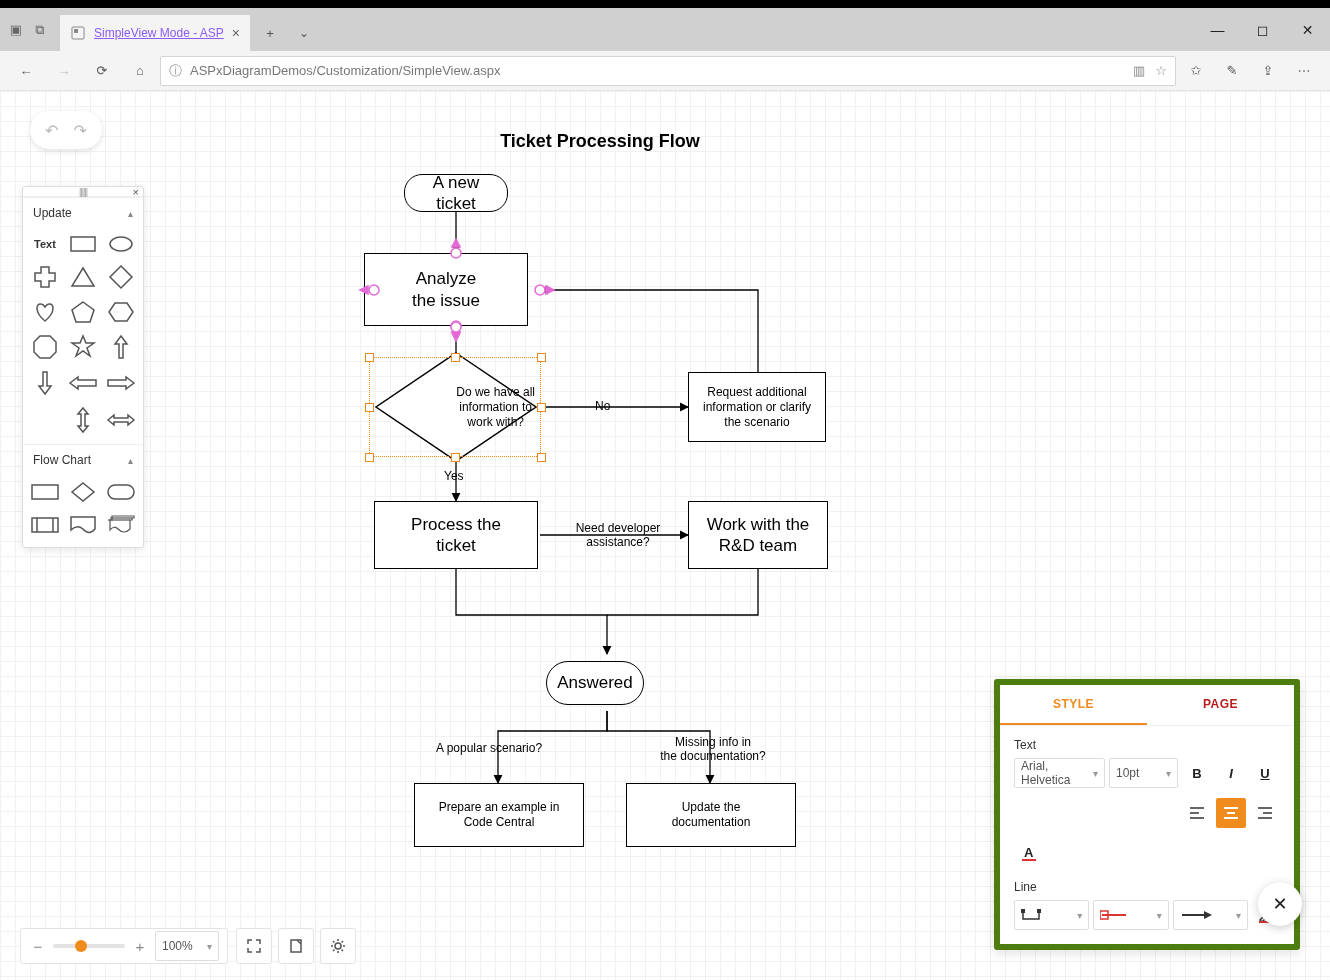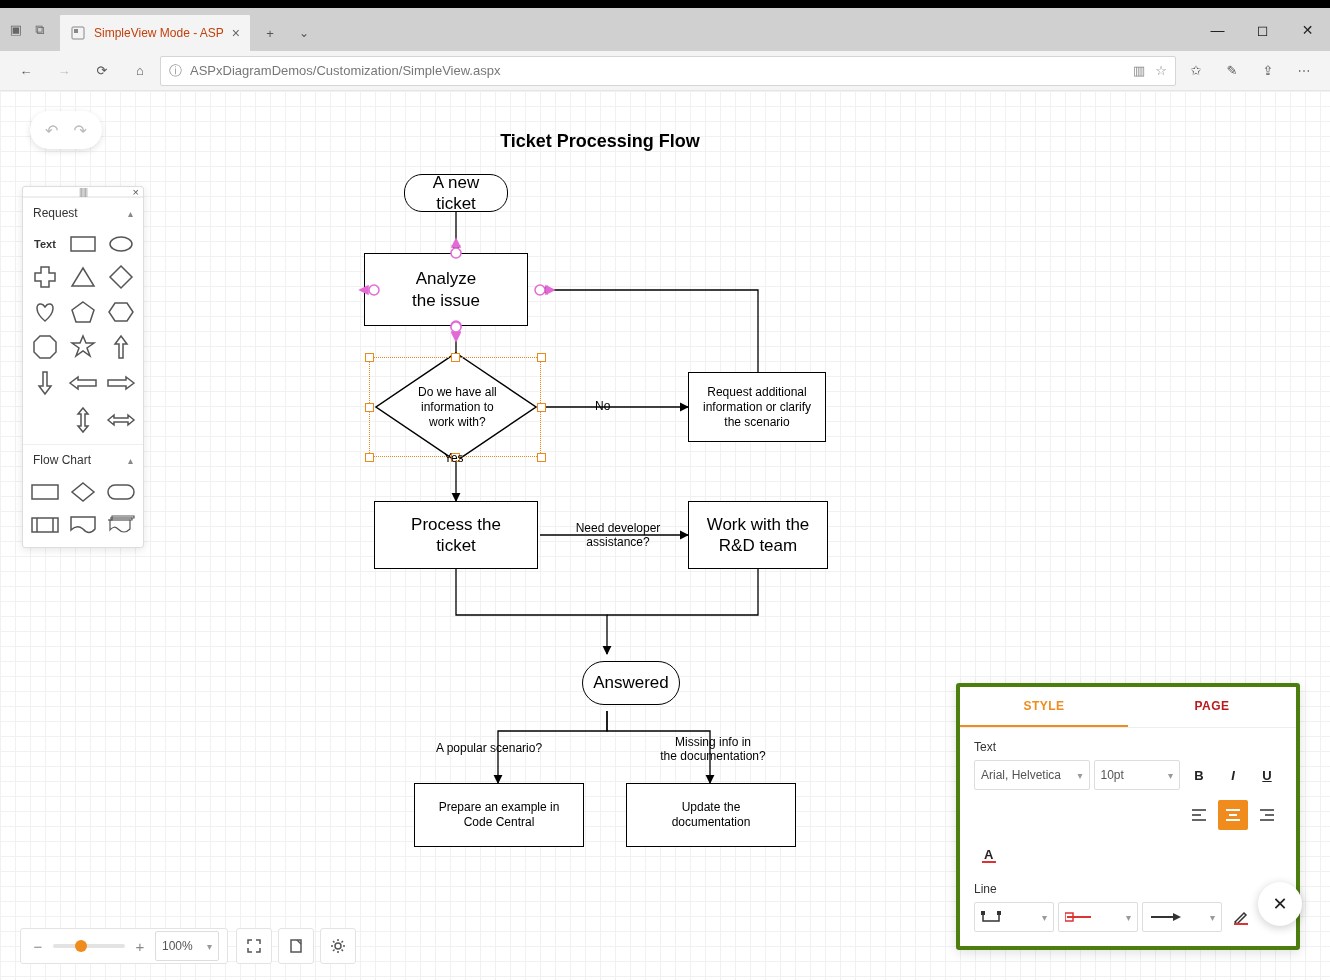--- a/index.html
+++ b/index.html
@@ -5,21 +5,21 @@
 * { box-sizing: border-box; margin: 0; padding: 0; }
 body { font-family: "Segoe UI", Arial, sans-serif; font-size: 13px; background: #fff; overflow: hidden; width: 1330px; height: 980px; position: relative; }
 
 
 .titlebar { height: 8px; background: #000; }
 .tabstrip { height: 43px; background: #d0d0d0; display: flex; align-items: flex-end; position: relative; }
 .tabstrip .syswin { display: flex; gap: 8px; padding: 0 8px; height: 100%; align-items: center; }
 .tabstrip .syswin span { width: 16px; height: 16px; color: #666; display: inline-flex; align-items: center; justify-content: center; }
 .tab { background: #f4f4f4; height: 36px; padding: 0 10px; display: flex; align-items: center; gap: 8px; border-radius: 1px 1px 0 0; min-width: 180px; margin-left: 4px; }
 .tab .favicon { width: 16px; height: 16px; display: inline-flex; }
-.tab-title { font-size: 12px; color: #c2410c; flex: 1; white-space: nowrap; overflow: hidden; }
+.tab-title { font-size: 12px; color: #8b5cf6; flex: 1; white-space: nowrap; overflow: hidden; text-decoration: underline; }
 .tab-close { font-size: 14px; color: #666; }
 .tabstrip .plus { width: 28px; height: 28px; display: flex; align-items: center; justify-content: center; color: #555; margin-left: 6px; margin-bottom: 4px; }
 .wincontrols { position: absolute; right: 0; top: 0; display: flex; height: 100%; }
 .wincontrols span { width: 45px; display: flex; align-items: center; justify-content: center; color: #222; font-size: 14px; }
 
 .addr { height: 40px; background: #f4f4f4; display: flex; align-items: center; padding: 0 8px; gap: 2px; border-bottom: 1px solid #e5e5e5; }
 .addr .ic { width: 36px; height: 32px; display: flex; align-items: center; justify-content: center; color: #555; }
 .addr .urlbox { flex: 1; height: 30px; border: 1px solid #d5d5d5; border-radius: 2px; background: #fff; display: flex; align-items: center; padding: 0 8px; gap: 8px; color: #777; font-size: 13px; }
 .addr .urlbox .info { color: #999; }
 .addr .rig { display: flex; }
@@ -58,21 +58,21 @@
 .node { position: absolute; background: #fff; border: 1.5px solid #000; display: flex; align-items: center; justify-content: center; text-align: center; font-size: 17px; line-height: 1.25; padding: 6px; }
 .node.term { border-radius: 18px; }
 .node.term2 { border-radius: 22px; }
 .edgelabel { position: absolute; font-size: 12px; background: transparent; color: #000; text-align: center; }
 
 
 .sel-handle { width: 9px; height: 9px; border: 1px solid #e98a1f; background: #fff; position: absolute; }
 .sel-dotted { position: absolute; border: 1px dotted #e98a1f; }
 
 
-.props { position: absolute; right: 30px; bottom: 30px; width: 344px; background: #fff; border: 4px solid #4d7c0f; border-radius: 3px; box-shadow: 0 3px 12px rgba(0,0,0,.12); padding-bottom: 14px; }
+.props { position: absolute; right: 30px; bottom: 30px; width: 306px; background: #fff; border: 6px solid #4d7c0f; border-radius: 3px; box-shadow: 0 3px 12px rgba(0,0,0,.12); padding-bottom: 14px; }
 .props-tabs { display: flex; border-bottom: 1px solid #eee; }
 .props-tabs div { flex: 1; text-align: center; padding: 12px 0; font-size: 12px; font-weight: 600; color: #b91c1c; letter-spacing: .5px; }
 .props-tabs div.active { color: #f08b1d; border-bottom: 2px solid #f08b1d; }
 .sect-label { font-size: 12px; color: #333; padding: 12px 14px 6px; }
 .row { display: flex; gap: 4px; padding: 0 14px; align-items: flex-start; }
 .dd { height: 30px; border: 1px solid #ddd; border-radius: 2px; background: #fff; display: flex; align-items: center; padding: 0 6px; font-size: 12px; color: #555; position: relative; overflow: hidden; }
 .dd .ar { margin-left: auto; color: #999; font-size: 10px; }
 .iconbtn { width: 30px; height: 30px; display: flex; align-items: center; justify-content: center; font-weight: 700; color: #222; border-radius: 2px; }
 .iconbtn.on { background: #f08b1d; color: #fff; }
 .align-row { display: flex; gap: 4px; padding: 10px 14px 4px; justify-content: flex-end; }
@@ -173,21 +173,21 @@
         <path d="M 758 478 L 758 524 L 607 524" fill="none" stroke="#000" stroke-width="1.3"></path>
 
         <path d="M 607 620 L 607 640 L 498 640 L 498 692" fill="none" stroke="#000" stroke-width="1.3" marker-end="url(#ah)"></path>
         <path d="M 607 620 L 607 640 L 710 640 L 710 692" fill="none" stroke="#000" stroke-width="1.3" marker-end="url(#ah)"></path>
       </svg>
 
       <div class="node term" style="left:404px;top:83px;width:104px;height:38px;">A new ticket</div>
       <div class="node" style="left:364px;top:162px;width:164px;height:73px;white-space:pre-line">Analyze
 the issue</div>
 
-      <div style="position:absolute;left:377px;top:258px;width:158px;height:116px;display:flex;align-items:center;justify-content:flex-start;padding-left:41px;">
+      <div style="position:absolute;left:377px;top:258px;width:158px;height:116px;display:flex;align-items:center;justify-content:flex-end;padding-left:41px;">
         <svg width="168" height="116" style="position:absolute;left:-5px;top:0">
             <polygon points="84,4 164,58 84,112 4,58" fill="#fff" stroke="#000" stroke-width="1.5"></polygon>
           </svg>
         <div style="position:relative;font-size:12px;text-align:center;line-height:1.25;white-space:pre-line">Do we have all
 information to
 work with?</div>
       </div>
 
       <div class="sel-dotted" style="left:369px;top:266px;width:172px;height:100px"></div>
       <div class="sel-handle" style="left:365px;top:262px"></div>
@@ -218,46 +218,46 @@
           </g>
       </svg>
 
       <div class="node" style="left:688px;top:281px;width:138px;height:70px;font-size:12px;white-space:pre-line">Request additional
 information or clarify
 the scenario</div>
       <div class="node" style="left:374px;top:410px;width:164px;height:68px;white-space:pre-line">Process the
 ticket</div>
       <div class="node" style="left:688px;top:410px;width:140px;height:68px;white-space:pre-line">Work with the
 R&amp;D team</div>
-      <div class="node term2" style="left:582px;top:570px;width:98px;height:44px">Answered</div>
+      <div class="node term2" style="left:546px;top:570px;width:98px;height:44px">Answered</div>
       <div class="node" style="left:626px;top:692px;width:170px;height:64px;font-size:12px;white-space:pre-line">Update the
 documentation</div>
       <div class="node" style="left:414px;top:692px;width:170px;height:64px;font-size:12px;white-space:pre-line">Prepare an example in
 Code Central</div>
 
       <div class="edgelabel" style="left:595px;top:308px">No</div>
-      <div class="edgelabel" style="left:444px;top:360px">Yes</div>
+      <div class="edgelabel" style="left:444px;top:378px">Yes</div>
       <div class="edgelabel" style="left:558px;top:430px;width:120px;white-space:pre-line">Need developer
 assistance?</div>
       <div class="edgelabel" style="left:436px;top:650px">A popular scenario?</div>
       <div class="edgelabel" style="left:648px;top:644px;width:130px;white-space:pre-line">Missing info in
 the documentation?</div>
     </div>
 
     <div class="histbar">
       <span>↶</span>
       <span>↷</span>
     </div>
 
     <div class="shapes">
       <div class="grip">
           <span class="x">×</span>
         </div>
       <div class="acc-head">
-          <span>Request</span>
+          <span>Update</span>
           <span class="chev">▴</span>
         </div>
       <div class="sh-grid">
         <span class="txt">Text</span>
         <svg width="26" height="20">
             <rect x="1" y="3" width="24" height="14" fill="none" stroke="#555" stroke-width="1.5"></rect>
           </svg>
         <svg width="26" height="20">
             <ellipse cx="13" cy="10" rx="11" ry="7" fill="none" stroke="#555" stroke-width="1.5"></ellipse>
           </svg>

